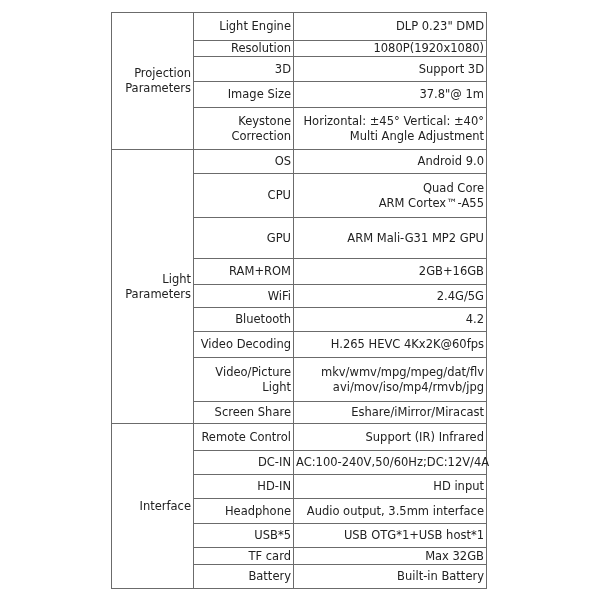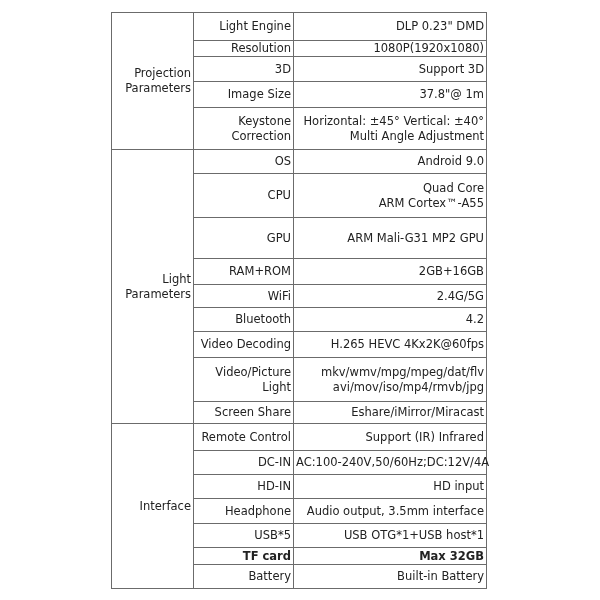--- a/index.html
+++ b/index.html
@@ -186,21 +186,21 @@
         </td>
       </tr>
       <tr style="height: 24px;">
         <td>
           <span class="line">USB*5</span>
         </td>
         <td>
           <span class="line">USB OTG*1+USB host*1</span>
         </td>
       </tr>
-      <tr style="height: 17px; font-weight: bold;">
+      <tr style="height: 17px;">
         <td>
           <span class="line">TF card</span>
         </td>
         <td>
           <span class="line">Max 32GB</span>
         </td>
       </tr>
       <tr style="height: 24px;">
         <td>
           <span class="line">Battery</span>

